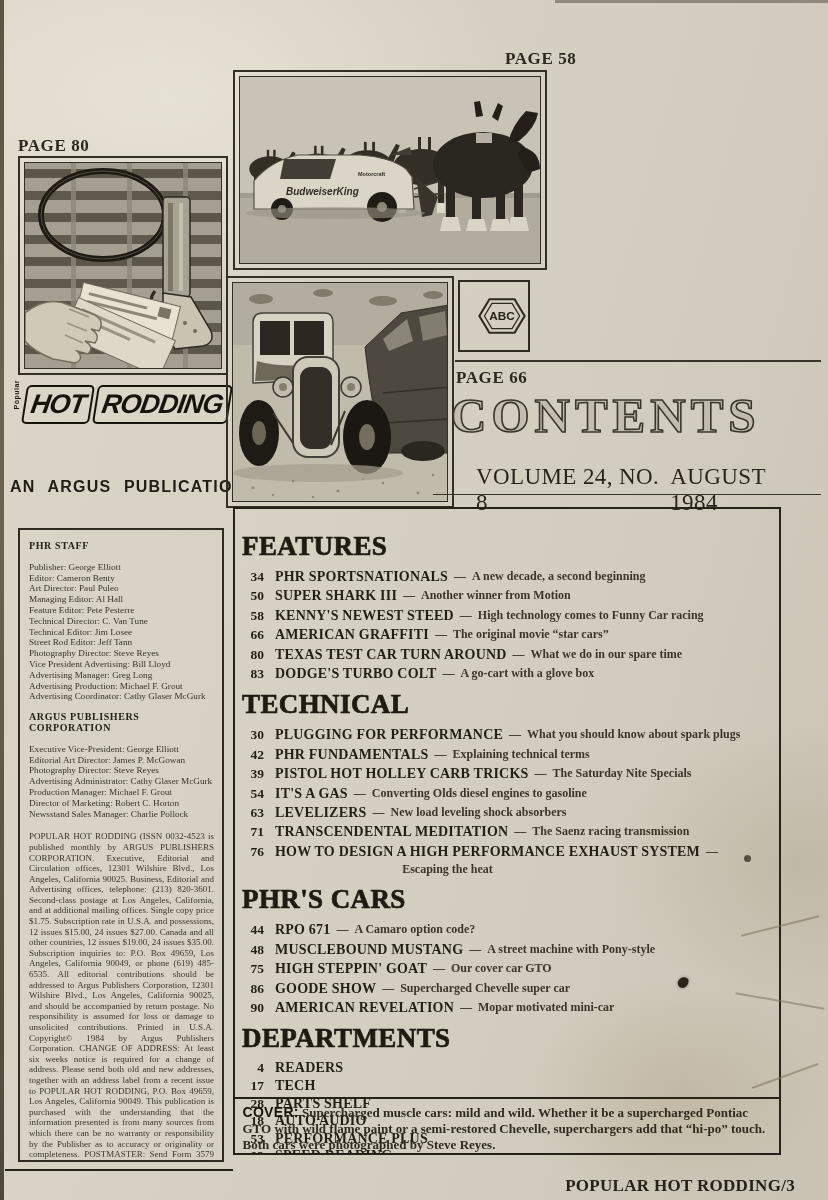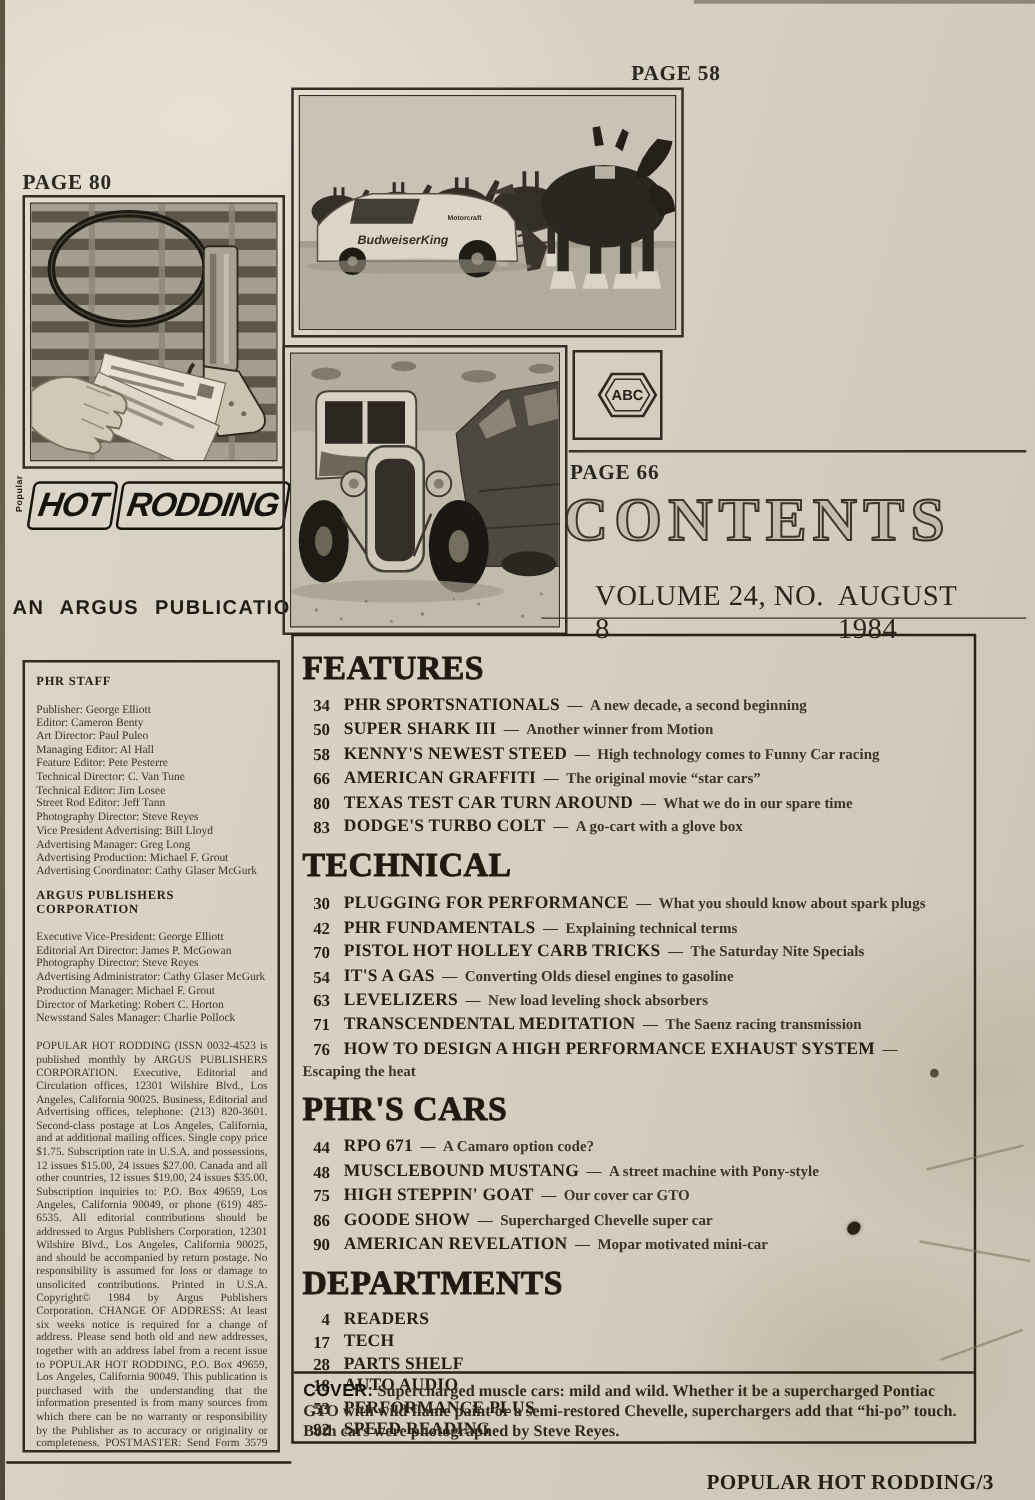--- a/index.html
+++ b/index.html
@@ -55,32 +55,32 @@
   .contents-title{
     left:451px;top:388px;width:346px;text-align:left;
     font-weight:bold;font-size:49px;line-height:56px;letter-spacing:5px;
     color:rgba(58,53,43,.10);-webkit-text-stroke:1.6px #3a352b;
   }
   .volume-row{left:476px;top:464px;width:338px;display:flex;justify-content:space-between;
     font-size:23px;color:#29251d;letter-spacing:.4px;}
   
   .content-box{
     left:233px;top:507px;width:548px;height:648px;border:2.5px solid #272217;
-    box-sizing:border-box;padding:4px 8px 0 7px;overflow:hidden;
+    box-sizing:border-box;padding:16px 8px 0 7px;overflow:hidden;
   }
   .sec-heading{
     font-weight:bold;font-size:27px;line-height:29px;letter-spacing:.4px;color:#1f1b12;
     -webkit-text-stroke:.7px #1f1b12;margin:7px 0 6px 0;
   }
   .toc-row{display:flex;align-items:center;white-space:nowrap;line-height:19.4px;}
   .toc-row .pg{flex:none;width:22px;text-align:right;font-weight:bold;font-size:13.5px;color:#241f15;}
   .toc-row .ttl{margin-left:11px;font-weight:bold;font-size:14px;letter-spacing:.2px;color:#241f15;}
   .toc-row .dash{margin:0 6px;font-weight:bold;font-size:12px;color:#35301f;}
   .toc-row .desc{font-weight:bold;font-size:12px;color:#3b3628;}
-  .desc-below{text-align:left;padding-right:118px;font-weight:bold;font-size:12px;
+  .desc-below{text-align:center;padding-right:118px;font-weight:bold;font-size:12px;
     line-height:17px;color:#3b3628;}
   .dept .toc-row{line-height:17.6px;}
   
   .cover-cell{
     position:absolute;left:-0.5px;right:-0.5px;bottom:0;height:56px;border-top:2.5px solid #272217;
     padding:5px 10px 0 8px;box-sizing:border-box;
   }
   .cover-text{font-size:13px;line-height:16.2px;font-weight:bold;color:#302b1f;}
   .cover-label{font-family:"Liberation Sans",sans-serif;font-weight:bold;font-size:14px;color:#17140e;letter-spacing:.3px;}
   .bottom-ext{left:5px;top:1168.5px;width:228px;height:2.5px;background:#272217;}
@@ -429,21 +429,21 @@
         <div class="toc-row">
           <span class="pg">42</span>
           <span class="ttl">PHR FUNDAMENTALS</span>
           <span class="dash">—</span>
           <span class="desc">Explaining technical terms</span>
         </div>
         <div class="desc-below"></div>
       </div>
         <div>
         <div class="toc-row">
-          <span class="pg">70</span>
+          <span class="pg">39</span>
           <span class="ttl">PISTOL HOT HOLLEY CARB TRICKS</span>
           <span class="dash">—</span>
           <span class="desc">The Saturday Nite Specials</span>
         </div>
         <div class="desc-below"></div>
       </div>
         <div>
         <div class="toc-row">
           <span class="pg">54</span>
           <span class="ttl">IT'S A GAS</span>

